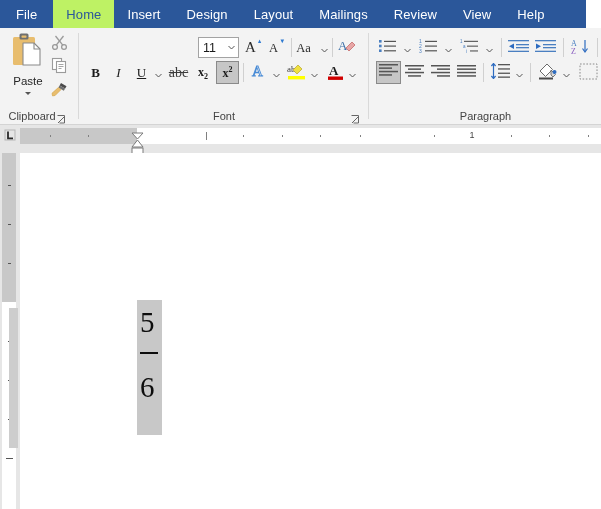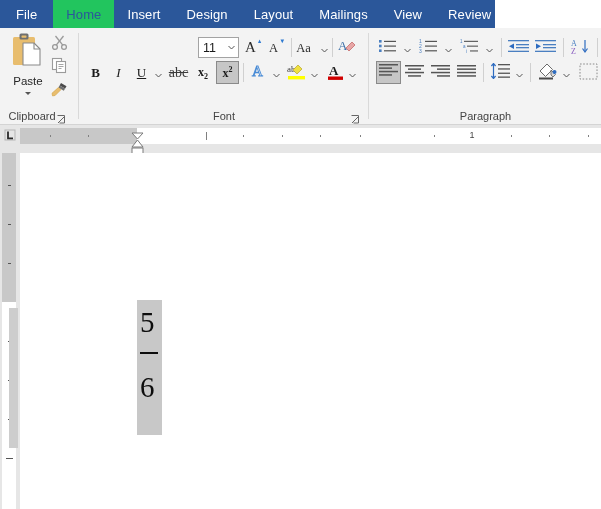--- a/index.html
+++ b/index.html
@@ -18,42 +18,42 @@
     position: relative;
     width: 601px;
     height: 509px;
     overflow: hidden;
   }
 
   
   .tabbar {
     position: absolute;
     left: 0; top: 0;
-    width: 495px; height: 28px;
+    width: 586px; height: 28px;
     background: #2b579a;
     display: flex;
     align-items: stretch;
   }
   .tab {
     display: flex;
     align-items: center;
     justify-content: center;
     padding: 0 13px;
     color: #ffffff;
     font-size: 13px;
     line-height: 1;
     white-space: nowrap;
     cursor: default;
     letter-spacing: 0.1px;
   }
   .tab.file {
     padding: 0 16px;
   }
   .tab.active {
-    background: #22c55e;
+    background: #bef264;
     color: #2b579a;
   }
 
   
   .ribbon {
     position: absolute;
     left: 0; top: 28px;
     width: 601px; height: 96px;
     background: #f3f3f3;
     border-bottom: 1px solid #d4d4d4;
@@ -303,22 +303,22 @@
 
 <div id="app">
 
   <div class="tabbar">
     <div class="tab file">File</div>
     <div class="tab active">Home</div>
     <div class="tab">Insert</div>
     <div class="tab">Design</div>
     <div class="tab">Layout</div>
     <div class="tab">Mailings</div>
+    <div class="tab">Review</div>
     <div class="tab">View</div>
-    <div class="tab">Review</div>
     <div class="tab">Help</div>
   </div>
 
   <div class="ribbon">
 
     <div class="group g-clipboard">
 
       <div class="paste-btn">
         <span>
           <svg width="36" height="38" viewBox="0 0 36 38">

